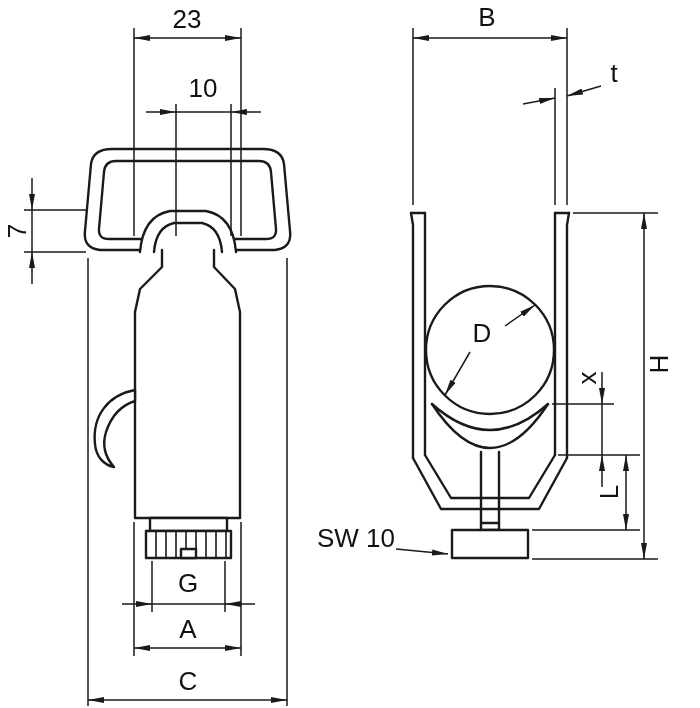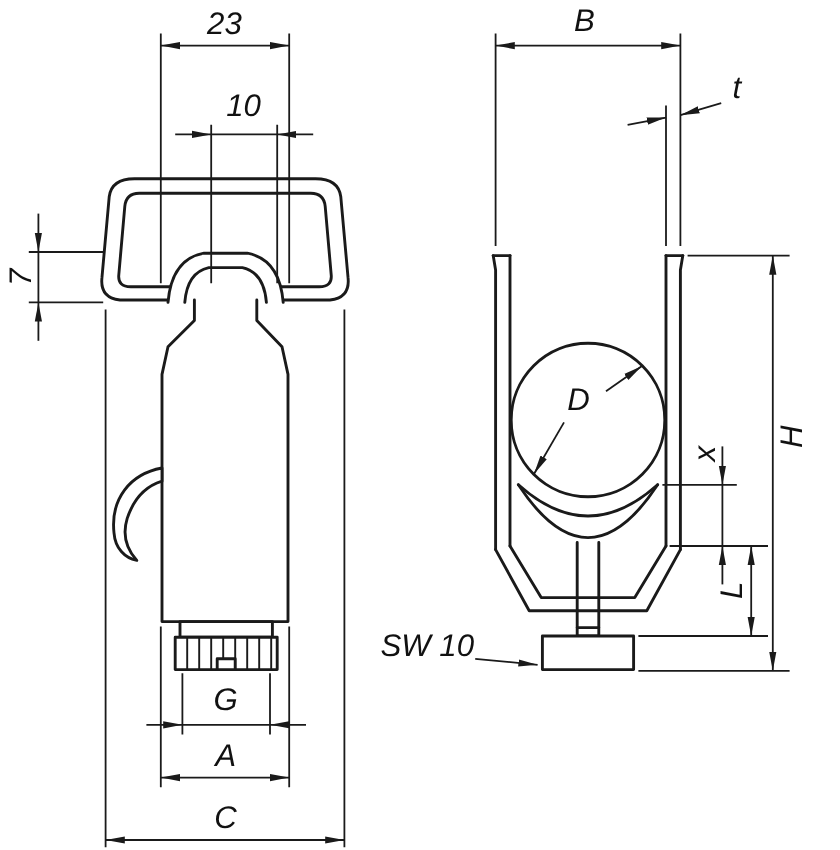--- a/index.html
+++ b/index.html
@@ -1,16 +1,16 @@
 <!DOCTYPE html>
 <html><head>
 <meta charset="utf-8">
 <style>
   html,body{margin:0;padding:0;background:#fff;}
-  .stage{position:relative;width:700px;height:708px;background:#ffffff;overflow:hidden;font-style:italic;}
+  .stage{position:relative;width:700px;height:708px;background:#ffffff;overflow:hidden;}
   svg{display:block;}
   .part{fill:#ffffff;stroke:#1a1a1a;stroke-width:2.4;stroke-linejoin:round;}
   .ln{fill:none;stroke:#1a1a1a;stroke-width:2.4;stroke-linejoin:round;stroke-linecap:round;}
   .fillw{fill:#ffffff;stroke:none;}
   .dim{fill:none;stroke:#1a1a1a;stroke-width:1.5;}
   .knurl{fill:none;stroke:#1a1a1a;stroke-width:1.6;}
   text{font-family:"Liberation Sans",sans-serif;font-size:26px;fill:#111111;}
 </style>
 </head>
 <body>

